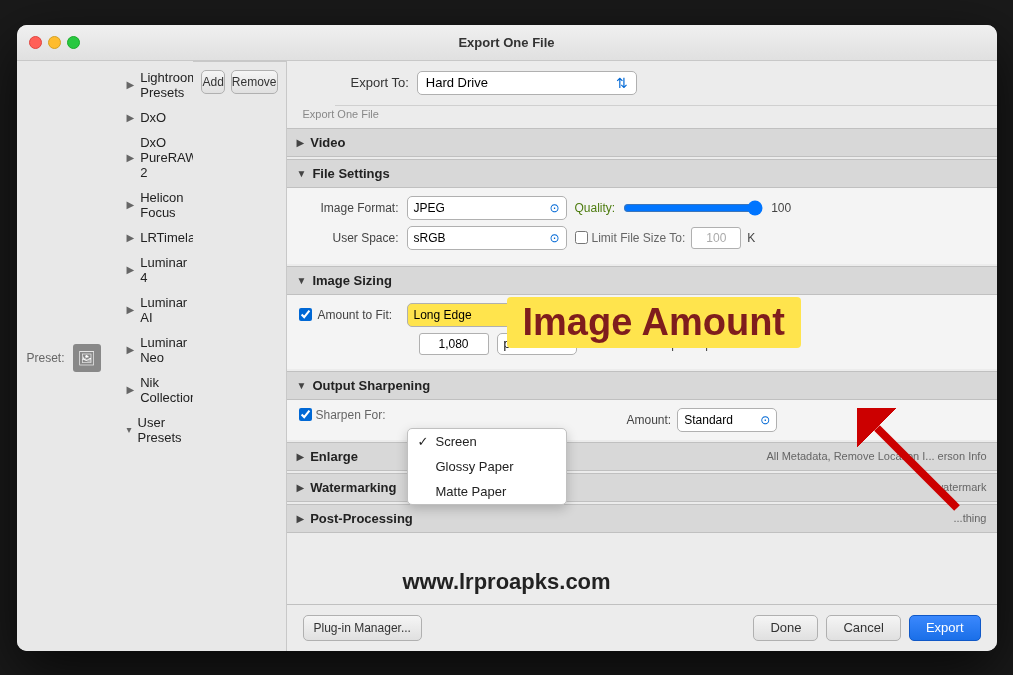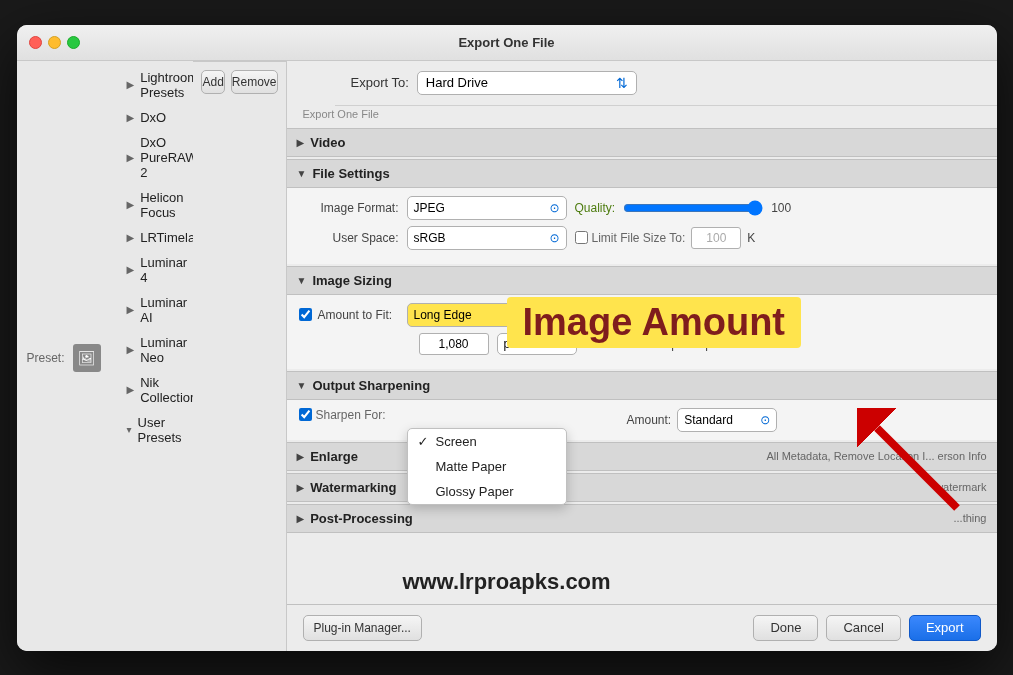--- a/index.html
+++ b/index.html
@@ -667,22 +667,22 @@
           <div class="sharpen-row">
             <div style="width:100px;text-align:right;flex-shrink:0;">
               <label class="checkbox-label">
                 <input type="checkbox" checked="" style="">
                 <span>Sharpen For:</span>
               </label>
             </div>
 
             <div class="dropdown-menu" style="left:108px;top:20px;">
               <div class="dropdown-item checked">Screen</div>
+              <div class="dropdown-item">Glossy Paper</div>
               <div class="dropdown-item">Matte Paper</div>
-              <div class="dropdown-item">Glossy Paper</div>
             </div>
 
             <div style="margin-left:220px;display:flex;align-items:center;gap:6px;">
               <span class="amount-label">Amount:</span>
               <div class="field-select" style="min-width:100px;">
                 <span class="field-select-text">Standard</span>
                 <span class="field-select-arrow">⊙</span>
               </div>
             </div>
           </div>

